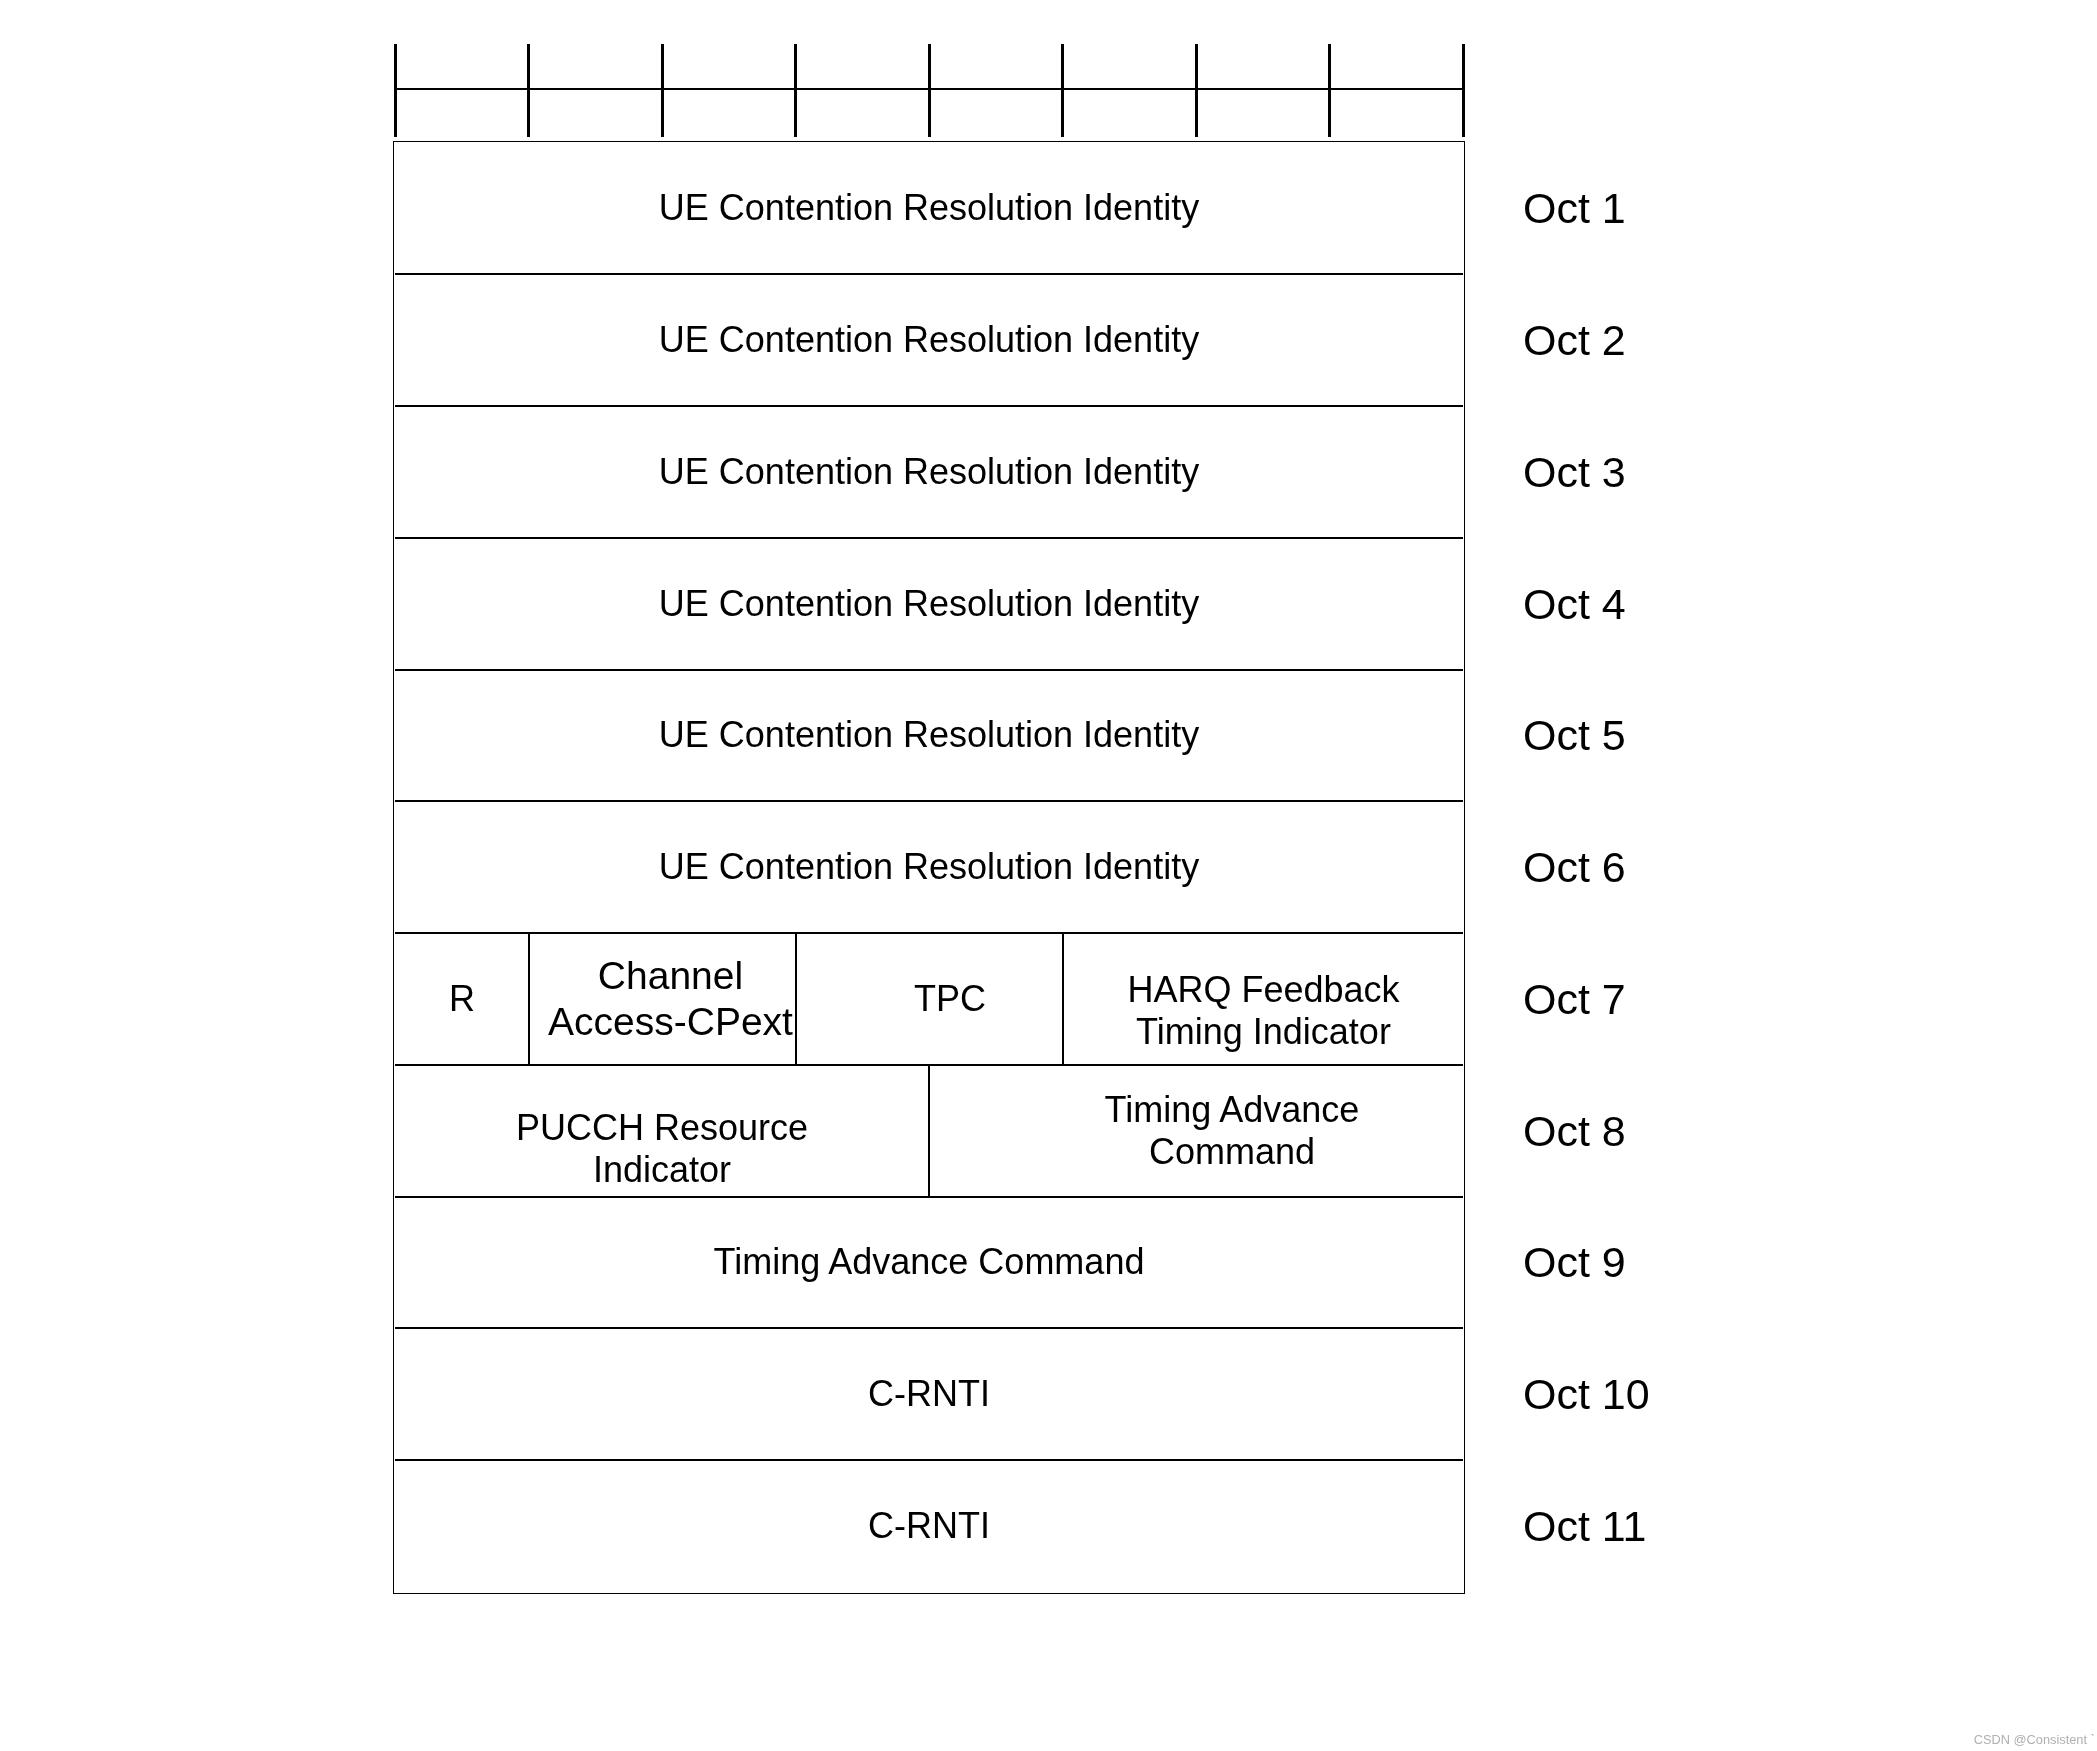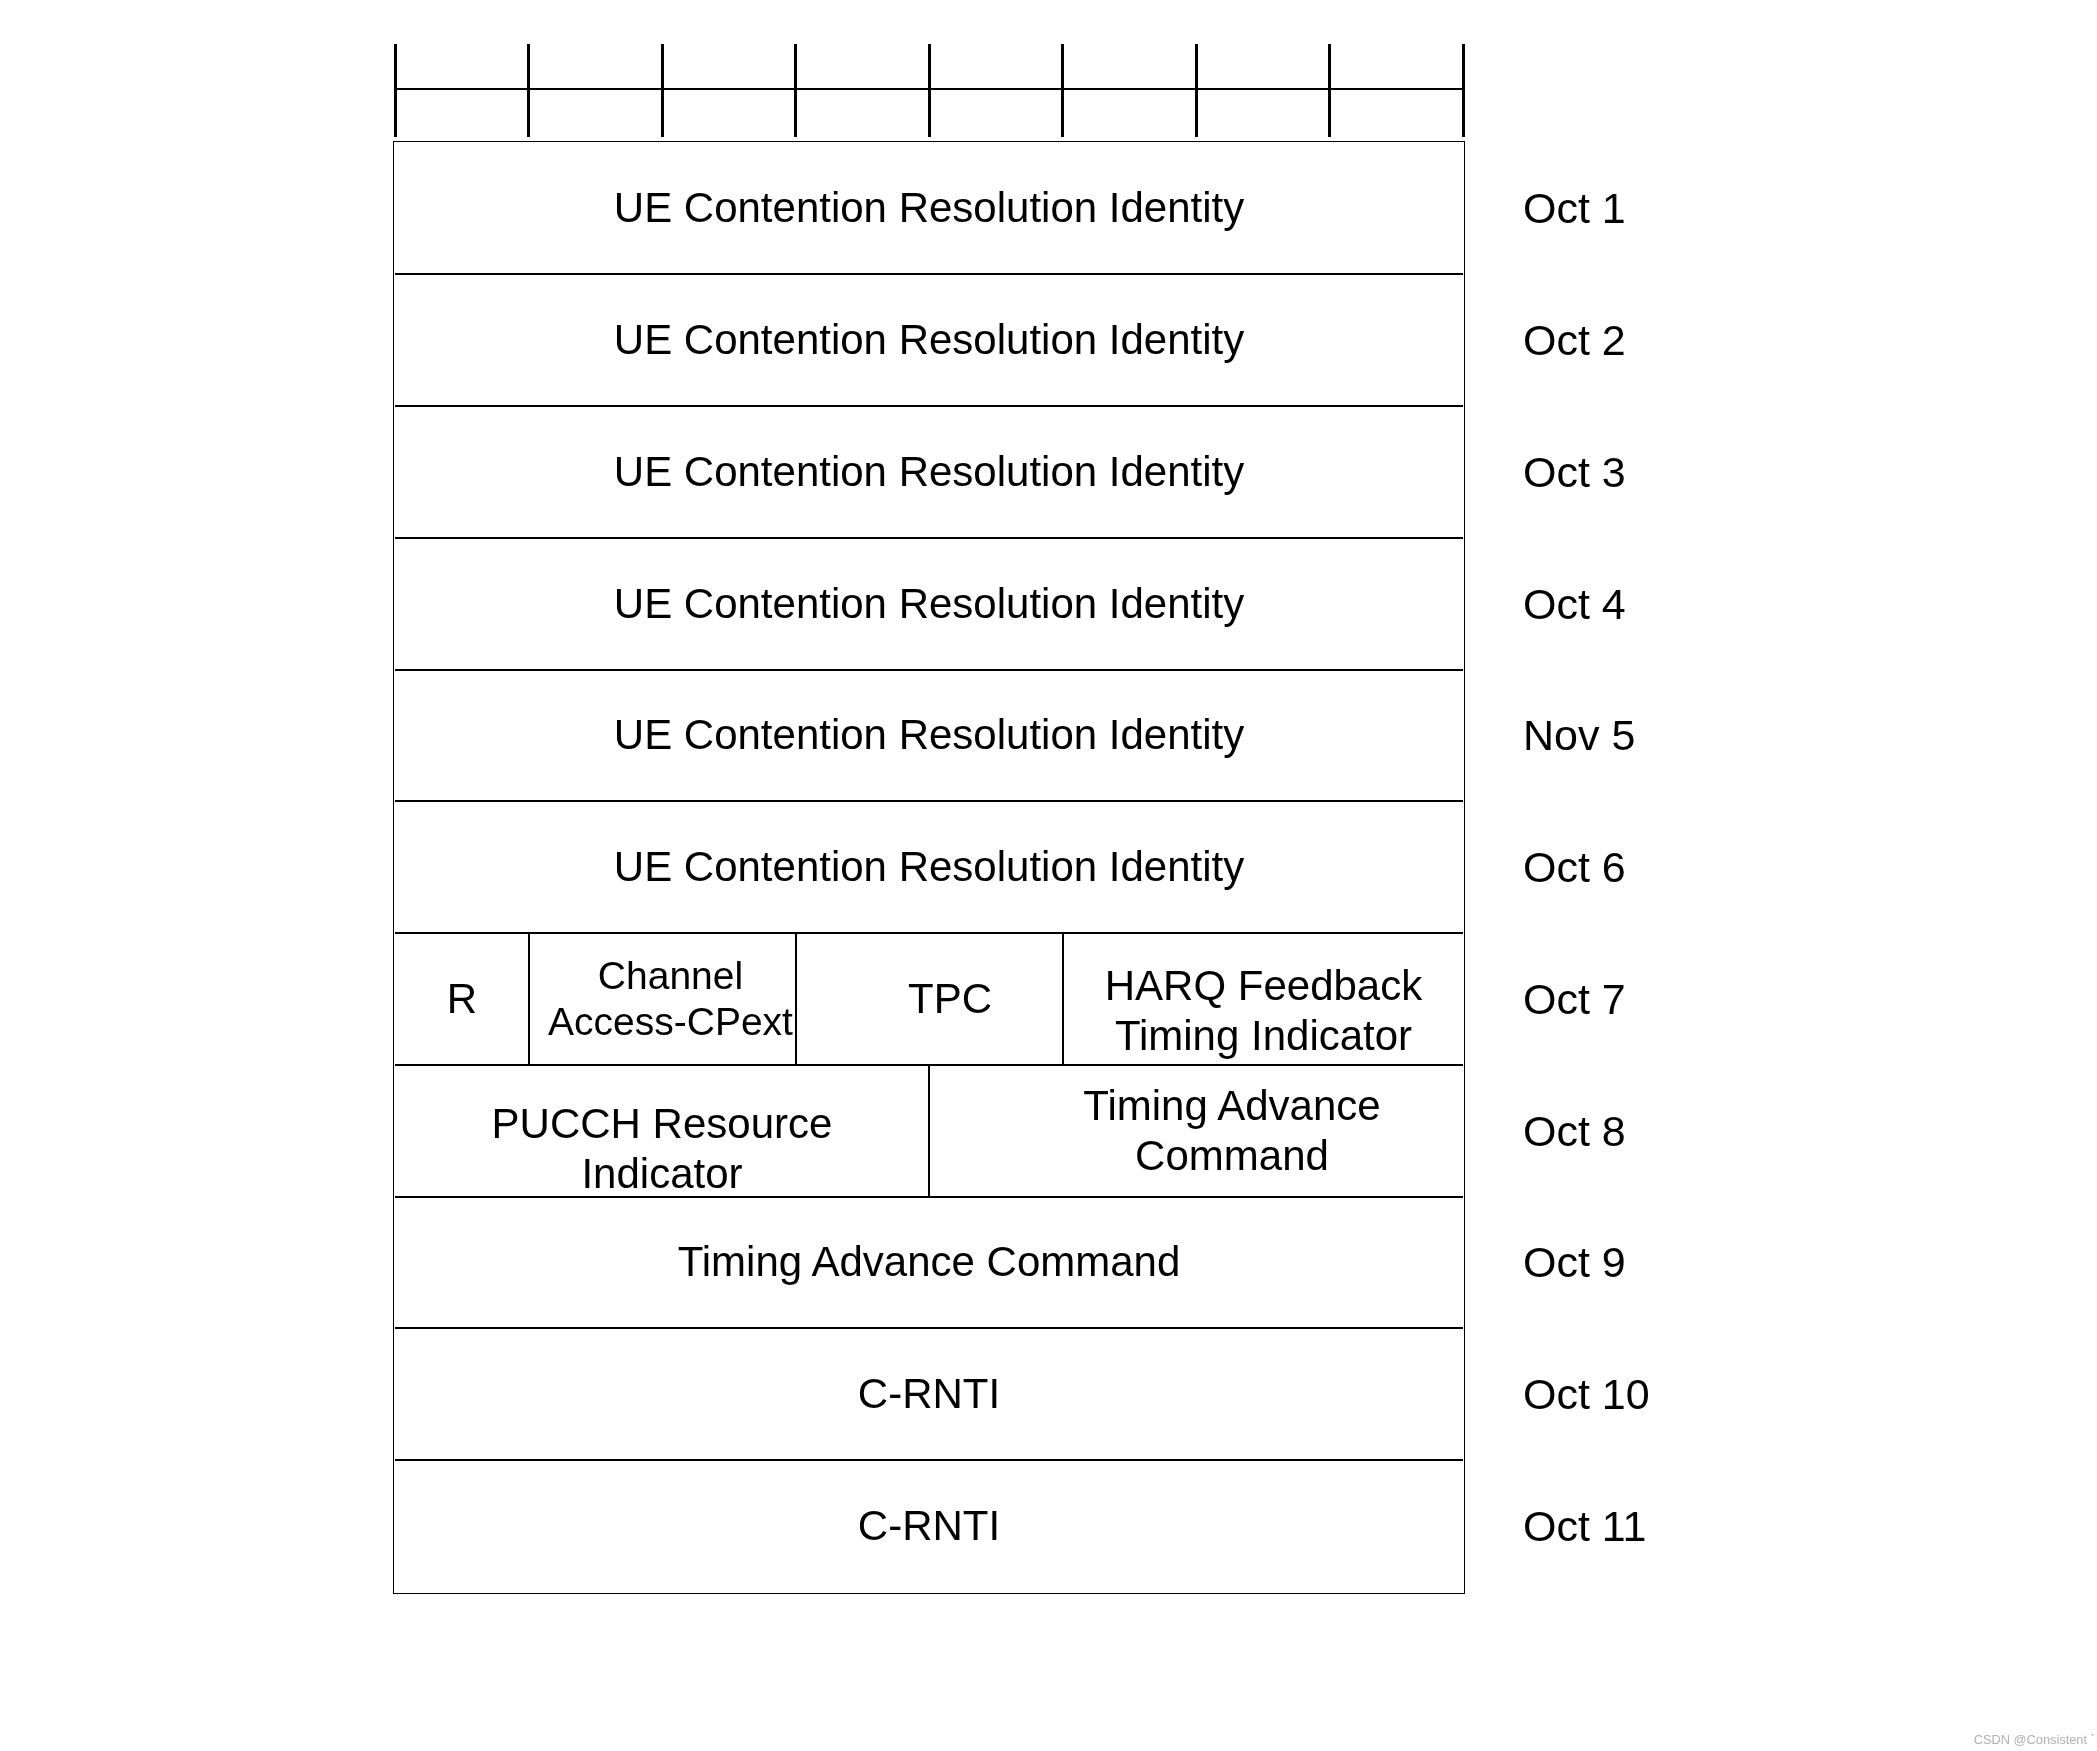--- a/index.html
+++ b/index.html
@@ -16,21 +16,21 @@
   .tick { position: absolute; width: 2.8px; background: #000; }
   .hline { position: absolute; height: 1.7px; background: #000; }
   .vline { position: absolute; width: 1.7px; background: #000; }
   .outer-border { position: absolute; border: 1.7px solid #000; background: transparent; }
   .cell {
     position: absolute;
     display: flex;
     align-items: center;
     justify-content: center;
     text-align: center;
-    font-size: 42px;
+    font-size: 36px;
     line-height: 1.18;
     white-space: pre-line;
   }
   .cell.small { font-size: 39px; }
   .oct-label {
     position: absolute;
     display: flex;
     align-items: center;
     font-size: 43px;
     white-space: nowrap;
@@ -76,21 +76,21 @@
       <div class="cell" style="left: 395px; top: 274px; width: 1068px; height: 132px;">UE Contention Resolution Identity</div>
       <div class="oct-label" style="left: 1523px; top: 274px; height: 132px;">Oct 2</div>
       <div class="hline" style="left: 395px; top: 405px; width: 1068px;"></div>
       <div class="cell" style="left: 395px; top: 406px; width: 1068px; height: 132px;">UE Contention Resolution Identity</div>
       <div class="oct-label" style="left: 1523px; top: 406px; height: 132px;">Oct 3</div>
       <div class="hline" style="left: 395px; top: 537px; width: 1068px;"></div>
       <div class="cell" style="left: 395px; top: 538px; width: 1068px; height: 132px;">UE Contention Resolution Identity</div>
       <div class="oct-label" style="left: 1523px; top: 538px; height: 132px;">Oct 4</div>
       <div class="hline" style="left: 395px; top: 669px; width: 1068px;"></div>
       <div class="cell" style="left: 395px; top: 669px; width: 1068px; height: 132px;">UE Contention Resolution Identity</div>
-      <div class="oct-label" style="left: 1523px; top: 669px; height: 132px;">Nov 5</div>
+      <div class="oct-label" style="left: 1523px; top: 669px; height: 132px;">Oct 5</div>
       <div class="hline" style="left: 395px; top: 800px; width: 1068px;"></div>
       <div class="cell" style="left: 395px; top: 801px; width: 1068px; height: 132px;">UE Contention Resolution Identity</div>
       <div class="oct-label" style="left: 1523px; top: 801px; height: 132px;">Oct 6</div>
       <div class="hline" style="left: 395px; top: 932px; width: 1068px;"></div>
       <div class="cell" style="left: 395px; top: 933px; width: 134px; height: 132px;">R</div>
       <div class="vline" style="left: 528px; top: 933px; height: 132px;"></div>
       <div class="cell small" style="left: 529px; top: 933px; width: 283px; height: 132px;">Channel
 Access-CPext</div>
       <div class="vline" style="left: 795px; top: 933px; height: 132px;"></div>
       <div class="cell" style="left: 796px; top: 933px; width: 267px; height: 132px; padding-left: 41px;">TPC</div>

